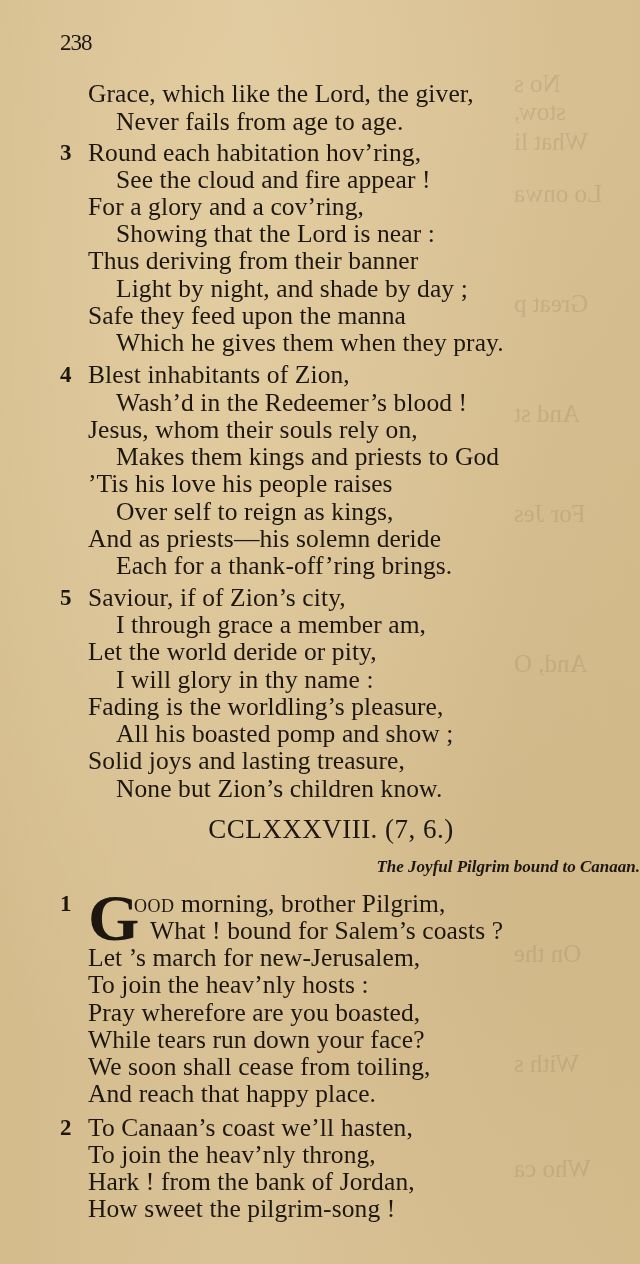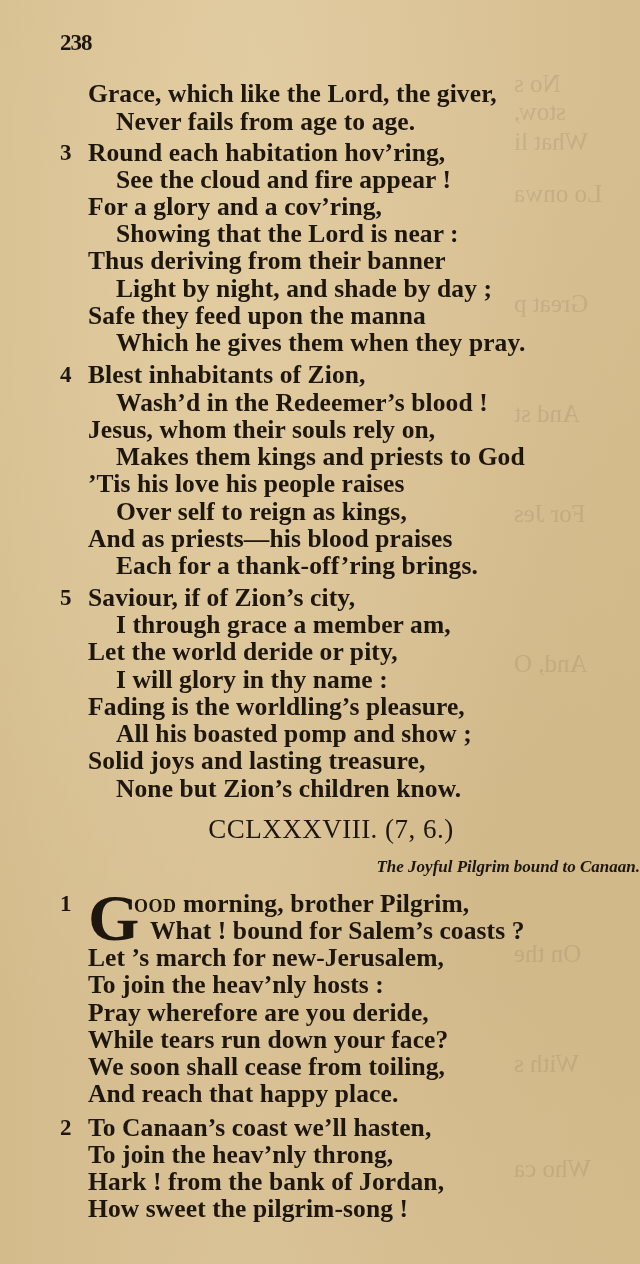--- a/index.html
+++ b/index.html
@@ -45,39 +45,38 @@
       top: 30px;
       left: 60px;
       width: 440px;
       height: 30px;
     }
     .page-number {
       position: absolute;
       left: 0;
       top: 0;
       font-size: 23px;
-      font-weight: bold;
+      font-weight: normal;
       letter-spacing: -1px;
     }
     .head-title {
       position: absolute;
       left: 142px;
       top: 3px;
       font-size: 19px;
       letter-spacing: 1.2px;
       font-variant: small-caps;
       text-transform: uppercase;
     }
     .line {
       position: absolute;
       font-size: 25.5px;
       line-height: 27px;
       white-space: nowrap;
       letter-spacing: 0.1px;
-      font-weight: bold;
     }
     .line.flush { left: 88px; }
     .line.indent { left: 116px; }
     .verse-num {
       position: absolute;
       left: 60px;
       font-size: 23px;
       font-weight: bold;
       line-height: 27px;
     }
@@ -160,21 +159,21 @@
     </div>
 
     <div>
       <span class="verse-num" style="top:361px">4</span>
       <div class="line flush" style="top:361px">Blest inhabitants of Zion,</div>
       <div class="line indent" style="top:389px">Wash’d in the Redeemer’s blood !</div>
       <div class="line flush" style="top:416px">Jesus, whom their souls rely on,</div>
       <div class="line indent" style="top:443px">Makes them kings and priests to God</div>
       <div class="line flush" style="top:470px">’Tis his love his people raises</div>
       <div class="line indent" style="top:498px">Over self to reign as kings,</div>
-      <div class="line flush" style="top:525px">And as priests—his blood praises</div>
+      <div class="line flush" style="top:525px">And as priests—his solemn deride</div>
       <div class="line indent" style="top:552px">Each for a thank-off’ring brings.</div>
     </div>
 
     <div>
       <span class="verse-num" style="top:584px">5</span>
       <div class="line flush" style="top:584px">Saviour, if of Zion’s city,</div>
       <div class="line indent" style="top:611px">I through grace a member am,</div>
       <div class="line flush" style="top:638px">Let the world deride or pity,</div>
       <div class="line indent" style="top:666px">I will glory in thy name :</div>
       <div class="line flush" style="top:693px">Fading is the worldling’s pleasure,</div>
@@ -188,21 +187,21 @@
     <div class="hymn-number">CCLXXXVIII. (7, 6.)</div>
     <div class="hymn-subtitle">The Joyful Pilgrim bound to Canaan.</div>
 
     <div>
       <span class="verse-num" style="top:890px">1</span>
       <span class="dropcap">G</span>
       <div class="line" style="top:890px; left:134px"><span class="smallcaps-rest">OOD</span><span> morning, brother Pilgrim,</span></div>
       <div class="line" style="top:917px; left:150px">What ! bound for Salem’s coasts ?</div>
       <div class="line flush" style="top:944px">Let ’s march for new-Jerusalem,</div>
       <div class="line flush" style="top:971px">To join the heav’nly hosts :</div>
-      <div class="line flush" style="top:999px">Pray wherefore are you deride,</div>
+      <div class="line flush" style="top:999px">Pray wherefore are you boasted,</div>
       <div class="line flush" style="top:1026px">While tears run down your face?</div>
       <div class="line flush" style="top:1053px">We soon shall cease from toiling,</div>
       <div class="line flush" style="top:1080px">And reach that happy place.</div>
     </div>
 
     <div>
       <span class="verse-num" style="top:1114px">2</span>
       <div class="line flush" style="top:1114px">To Canaan’s coast we’ll hasten,</div>
       <div class="line flush" style="top:1141px">To join the heav’nly throng,</div>
       <div class="line flush" style="top:1168px">Hark ! from the bank of Jordan,</div>

